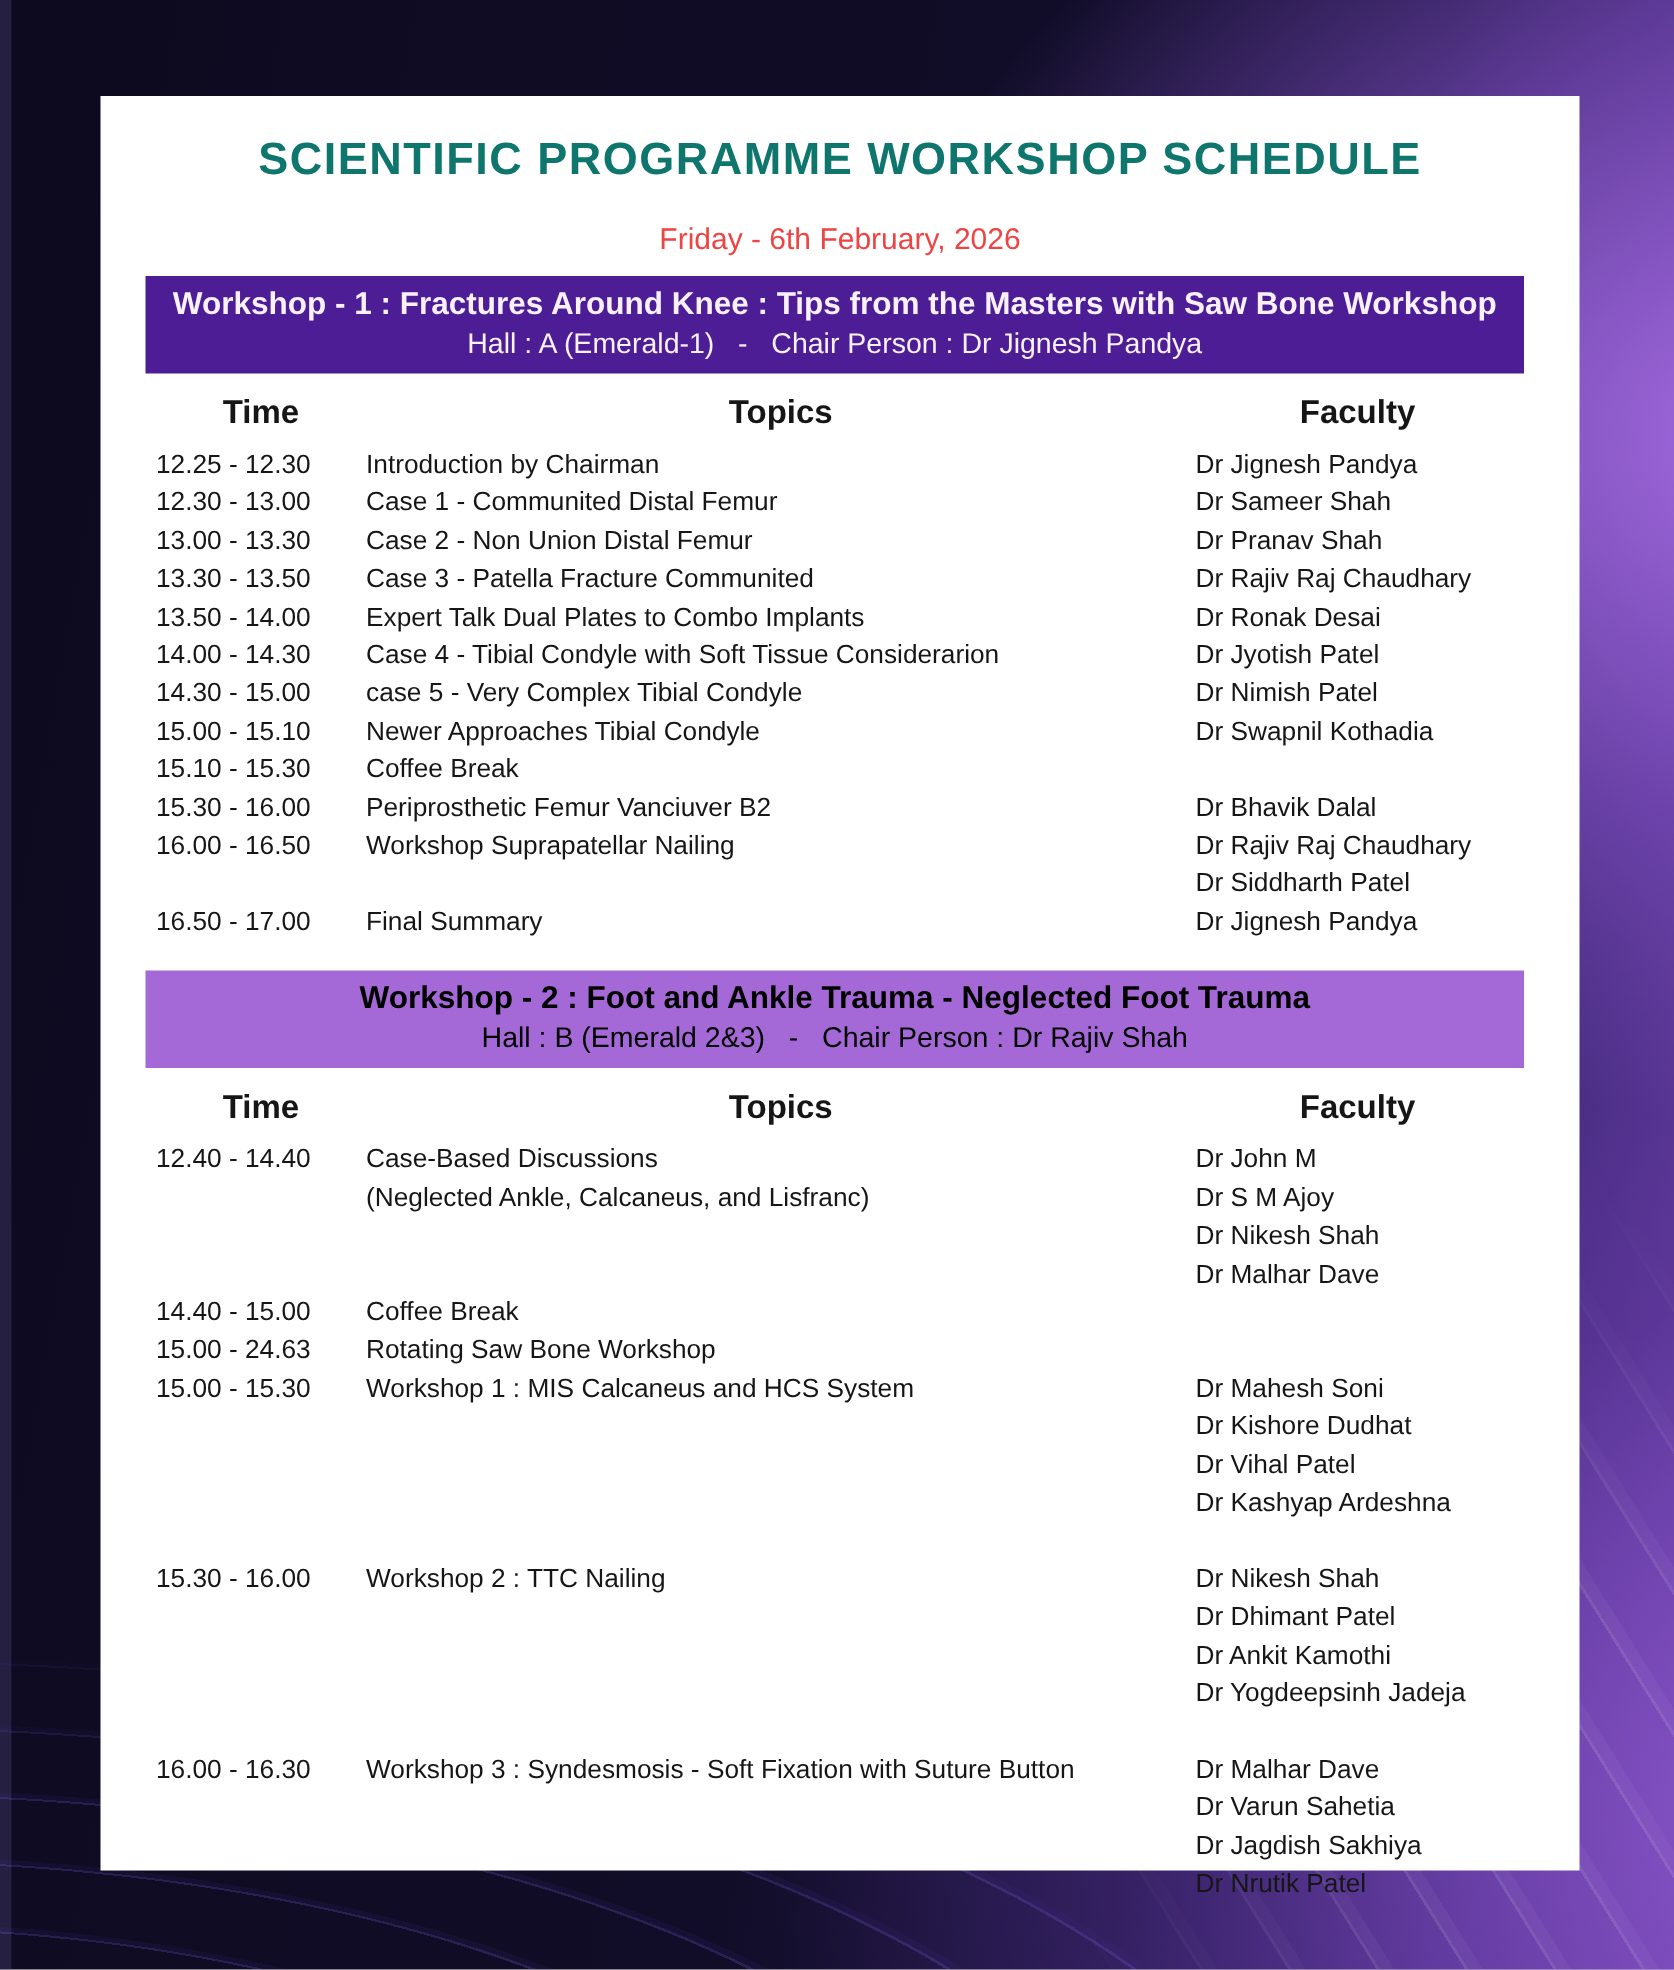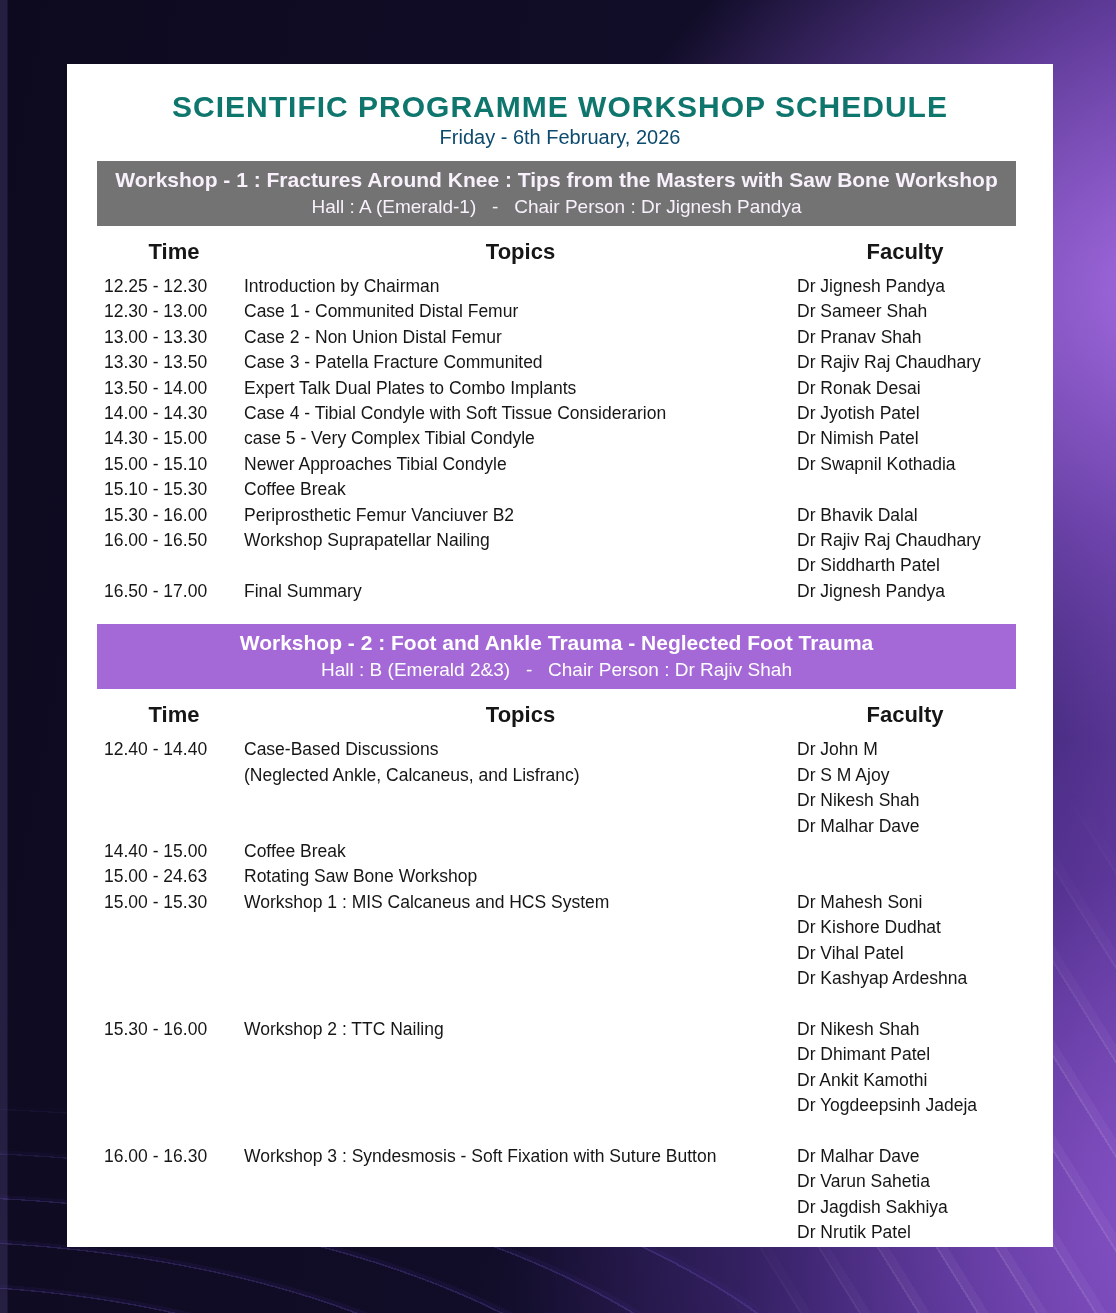--- a/index.html
+++ b/index.html
@@ -43,23 +43,23 @@
     box-sizing: border-box;
     color: #161616;
   }
   .title {
     margin: 26px 0 0 0;
     text-align: center;
     font-size: 30px; font-weight: bold; letter-spacing: 1px;
     color: #0f766e;
   }
   .date {
-    margin-top: 2px;
+    margin-top: 25px;
     text-align: center;
-    font-size: 20px; color: #0c4a6e;
+    font-size: 20px; color: #ef4444;
   }
   .banner {
     margin: 12px 37px 0 30px;
     padding: 5px 0 6px 0;
     text-align: center;
     color: #f8f0fb;
   }
   .workshop:first-child .banner { margin-top: 12px; }
   .workshop + .workshop .banner { margin-top: 20px; }
   .banner-title { font-size: 21px; font-weight: bold; line-height: 28px; }
@@ -83,21 +83,21 @@
 <body>
 
 <div class="bg-streaks-br"></div>
 <div class="bg-arcs-bl"></div>
 
 <div class="card">
   <h1 class="title">SCIENTIFIC PROGRAMME WORKSHOP SCHEDULE</h1>
   <div class="date">Friday - 6th February, 2026</div>
   <div id="workshops">
   <section class="workshop">
-    <div class="banner" style="background: #737373; color: rgb(248, 240, 251);">
+    <div class="banner" style="background: #4c1d95; color: rgb(248, 240, 251);">
       <div class="banner-title">Workshop - 1 : Fractures Around Knee : Tips from the Masters with Saw Bone Workshop</div>
       <div class="banner-sub">Hall : A (Emerald-1)   -   Chair Person : Dr Jignesh Pandya</div>
     </div>
     <div class="thead">
       <div class="col-time">Time</div>
       <div class="col-topic">Topics</div>
       <div class="col-fac">Faculty</div>
     </div>
     <div class="rows">
   <div class="row">
@@ -174,21 +174,21 @@
 
   <div class="row">
     <div class="cell time">16.50 - 17.00</div>
     <div class="cell topic">Final Summary</div>
     <div class="cell fac">Dr Jignesh Pandya</div>
   </div>
 </div>
   </section>
 
   <section class="workshop">
-    <div class="banner" style="background: rgb(165, 105, 215); color: #ffffff;">
+    <div class="banner" style="background: rgb(165, 105, 215); color: #000000;">
       <div class="banner-title">Workshop - 2 : Foot and Ankle Trauma - Neglected Foot Trauma</div>
       <div class="banner-sub">Hall : B (Emerald 2&amp;3)   -   Chair Person : Dr Rajiv Shah</div>
     </div>
     <div class="thead">
       <div class="col-time">Time</div>
       <div class="col-topic">Topics</div>
       <div class="col-fac">Faculty</div>
     </div>
     <div class="rows">
   <div class="row">

